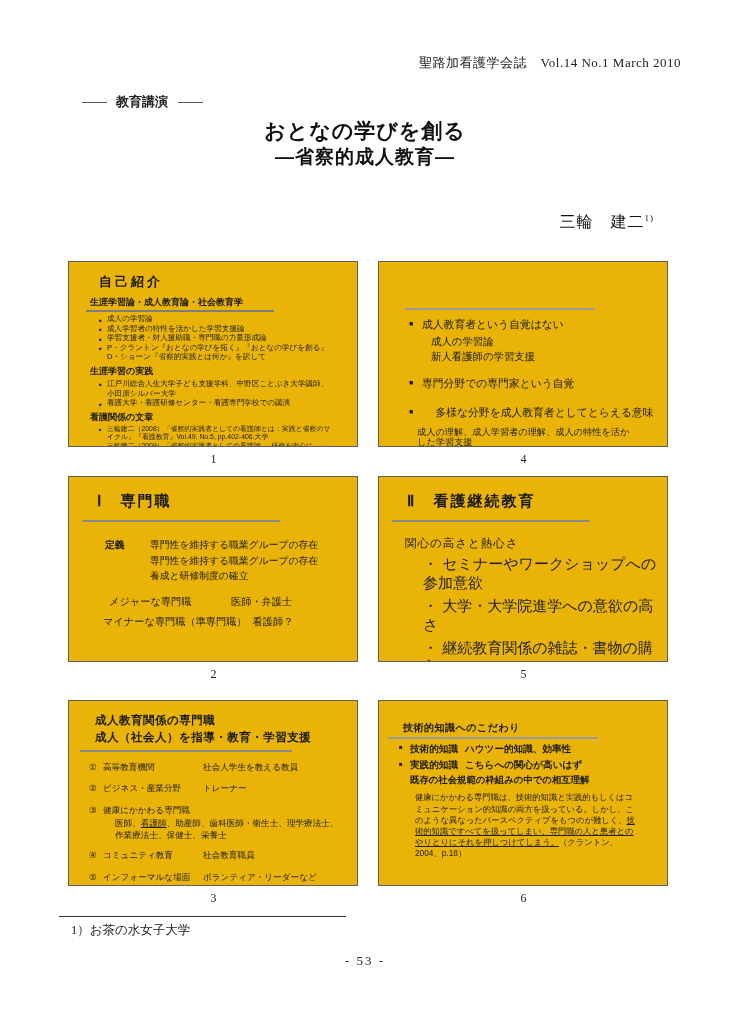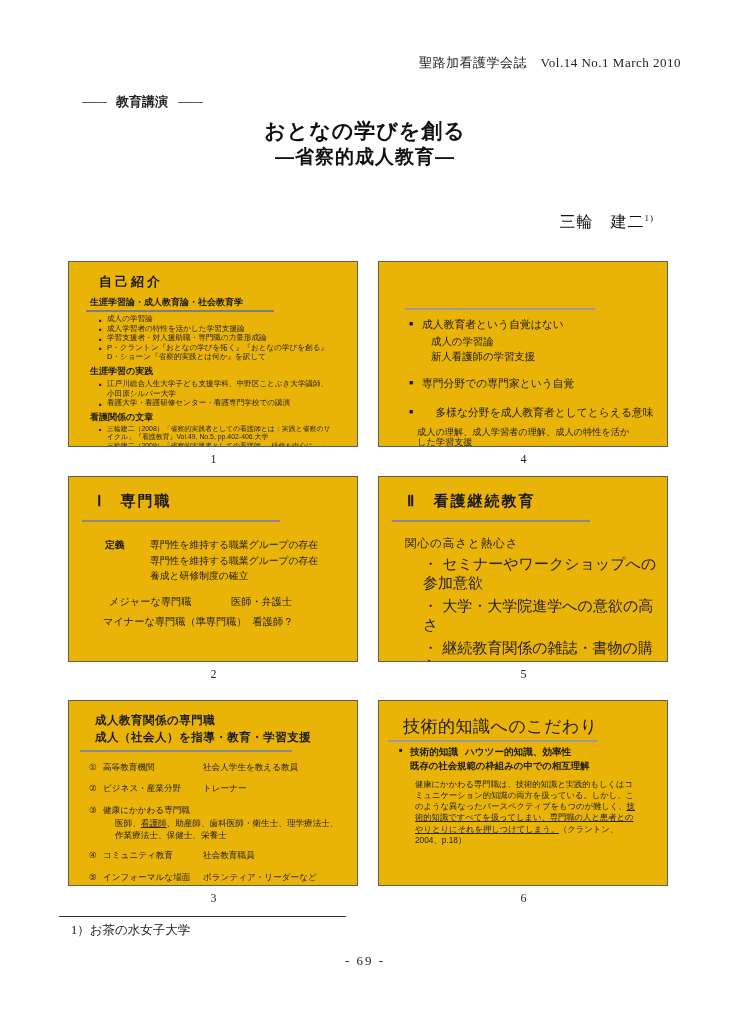--- a/index.html
+++ b/index.html
@@ -90,21 +90,21 @@
   .s4-line { margin:46px 0 0 26px; width:190px; border-top:2.5px solid #9a9a9a; }
   .s4-bullet { position:relative; margin-left:30px; padding-left:13px; font-size:10.8px; color:#1a1a1a; }
   .s4-b1 { margin-top:8px; }
   .s4-b2 { margin-top:13px; }
   .s4-b3 { margin-top:15px;text-align:center; }
   .s4-bullet::before { content:"■"; position:absolute; left:0; top:2px; font-size:7px; }
   .s4-sub { margin:3px 0 0 52px; font-size:10.4px; line-height:14.5px; }
   .s4-note { margin:7px 0 0 38px; width:218px; font-size:9.2px; line-height:10px; color:#222; }
 
   
-  .s6-title { margin:14px 0 0 24px; font-size:17px; font-weight:normal; letter-spacing:0.5px; }
+  .s6-title { margin:20px 0 0 24px; font-size:10px; font-weight:bold; letter-spacing:0.5px; }
   .s6-line { margin:2px 0 0 9px; width:210px; border-top:2px solid #9a9a9a; }
   .s6-bullet { position:relative; margin-left:20px; padding-left:11px; margin-top:3.5px; font-size:9.6px; font-weight:bold; color:#1a1a1a; }
   .s6-bullet::before { content:"■"; position:absolute; left:0; top:1.5px; font-size:6px; }
   .s6-bullet .rest { font-weight:bold; margin-left:7px; }
   .s6-sub { margin:1.5px 0 0 31px; font-size:9.4px; line-height:11.8px; font-weight:bold; color:#1a1a1a; }
   .s6-quote { margin:7px 0 0 36px; width:220px; font-size:8.3px; line-height:11.2px; color:#222; }
   .s6-quote .uq { text-decoration:underline; }
 
   
   .footnote-rule { position:absolute; top:916px; left:59px; width:287px; border-top:1px solid #333; }
@@ -245,25 +245,28 @@
     <div class="slide-num">3</div>
   </div>
 
   <div class="slide-wrap sw-c2 sw-r3">
     <div class="slide">
       <div class="s6-title">技術的知識へのこだわり</div>
       <div class="s6-line"></div>
       <div class="s6-bullet">
         <span>技術的知識</span><span class="rest">ハウツー的知識、効率性</span>
       </div>
+      <div class="s6-bullet">
+        <span>実践的知識</span><span class="rest">こちらへの関心が高いはず</span>
+      </div>
       <div class="s6-sub">既存の社会規範の枠組みの中での相互理解</div>
       <div class="s6-quote">
         <span>健康にかかわる専門職は、技術的知識と実践的もしくはコミュニケーション的知識の両方を扱っている。しかし、このような異なったパースペクティブをもつのが難しく、</span><span class="uq">技術的知識ですべてを扱ってしまい、専門職の人と患者とのやりとりにそれを押しつけてしまう。</span><span>（クラントン、2004、p.18）</span>
       </div>
     </div>
     <div class="slide-num">6</div>
   </div>
 
   <div class="footnote-rule"></div>
   <div class="footnote">1）お茶の水女子大学</div>
-  <div class="pagenum">- 69 -</div>
+  <div class="pagenum">- 53 -</div>
 
 </div>
 
 </body></html>

